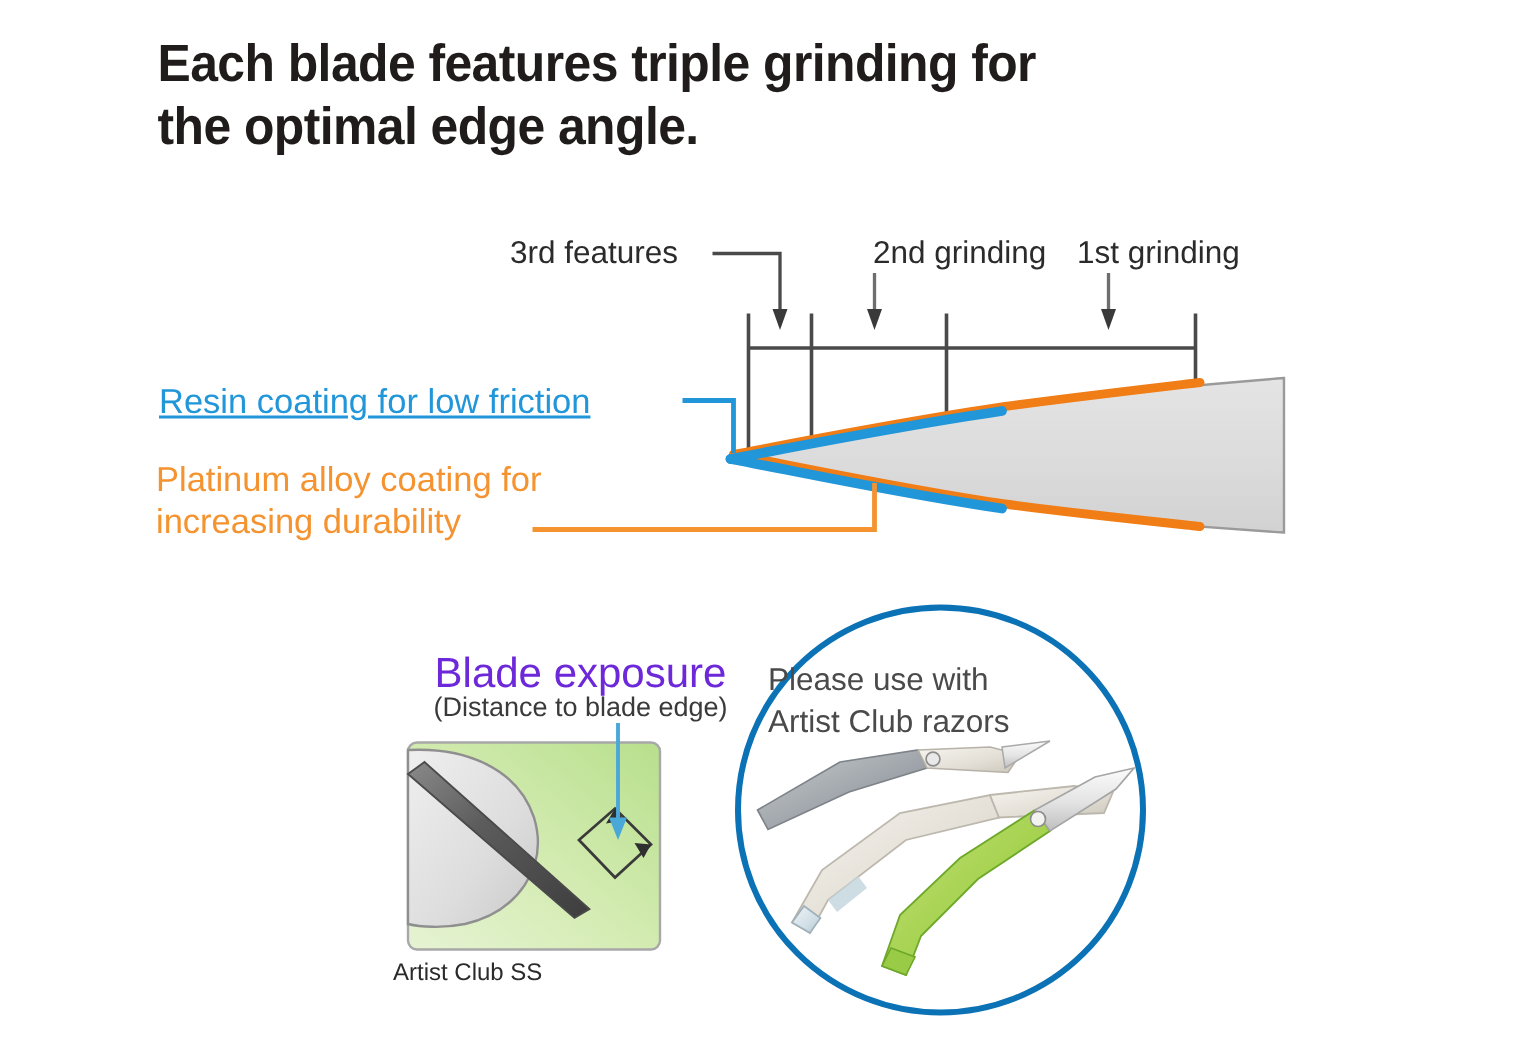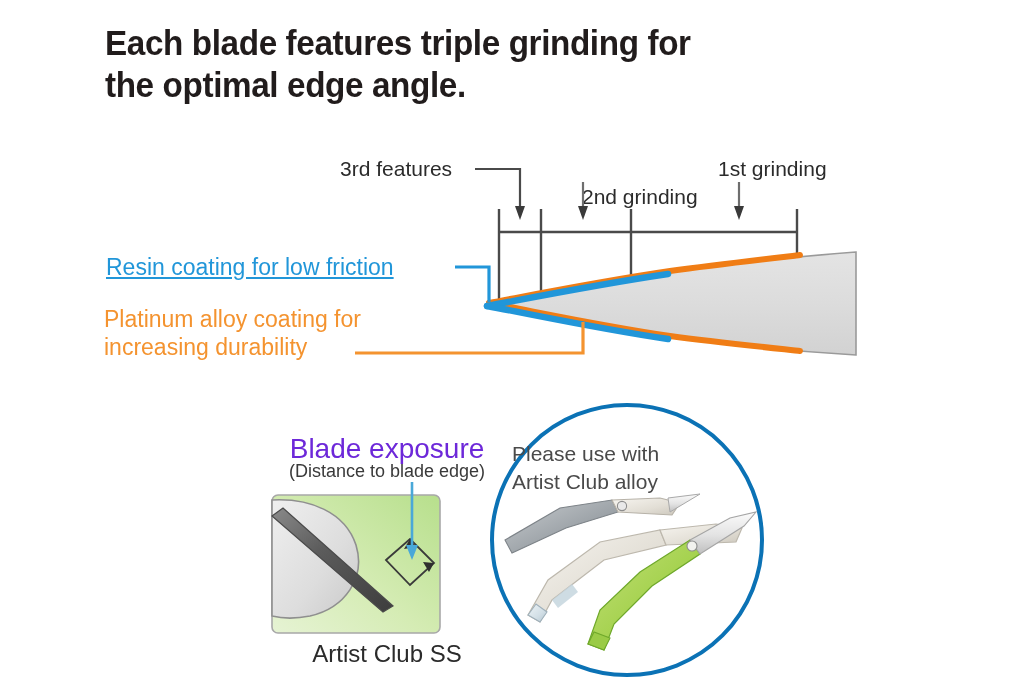--- a/index.html
+++ b/index.html
@@ -19,42 +19,42 @@
     color:#211c1c;letter-spacing:-0.4px;
     transform:scaleX(0.95);transform-origin:left top;
     white-space:pre-line;
   }
 
   
   .g-label{
     position:absolute;font-size:21px;color:#2b2b2b;white-space:nowrap;
   }
   #g3{left:340px;top:157px;}
-  #g2{left:582px;top:157px;margin-top:28px;}
+  #g2{left:582px;top:157px;}
   #g1{left:718px;top:157px;}
 
   
   .c-label{
     position:absolute;font-size:23px;white-space:pre-line;line-height:1.22;
   }
   #resin{left:106px;top:253px;color:#2196d9;text-decoration:underline;}
   #plat{left:104px;top:305px;color:#f4932f;}
 
   
   .be-title{
     position:absolute;left:277px;top:433px;width:220px;
     font-size:28px;color:#6d28d9;text-align:center;white-space:nowrap;
   }
   .be-sub{
     position:absolute;left:262px;top:461px;width:250px;
     font-size:18px;color:#3a3a3a;text-align:center;white-space:nowrap;
   }
   .be-cap{
     position:absolute;left:262px;top:640px;width:250px;
-    font-size:24px;color:#2b2b2b;text-align:center;white-space:nowrap;
+    font-size:16px;color:#2b2b2b;text-align:left;white-space:nowrap;
   }
 
   
   .circle-text{
     position:absolute;left:512px;top:440px;width:230px;
     font-size:21px;color:#4a4a4a;line-height:1.35;
     white-space:pre-line;text-align:left;
   }
   svg{position:absolute;left:0;top:0;}
 </style>
@@ -213,15 +213,15 @@
       <path d="M 690 540 L 730 518 L 756 512 L 744 526 L 700 554 Z" fill="url(#razSteel)" stroke="#a5a5a5" stroke-width="1.1"></path>
       <circle cx="692" cy="546" r="5" fill="#f2f2ee" stroke="#8d8d8d" stroke-width="1.1"></circle>
     </g>
   </svg>
 
   <div class="be-title">Blade exposure</div>
   <div class="be-sub">(Distance to blade edge)</div>
   <div class="be-cap">Artist Club SS</div>
 
   <div class="circle-text">Please use with
-Artist Club alloy</div>
+Artist Club razors</div>
 
 </div>
 
 </body></html>

